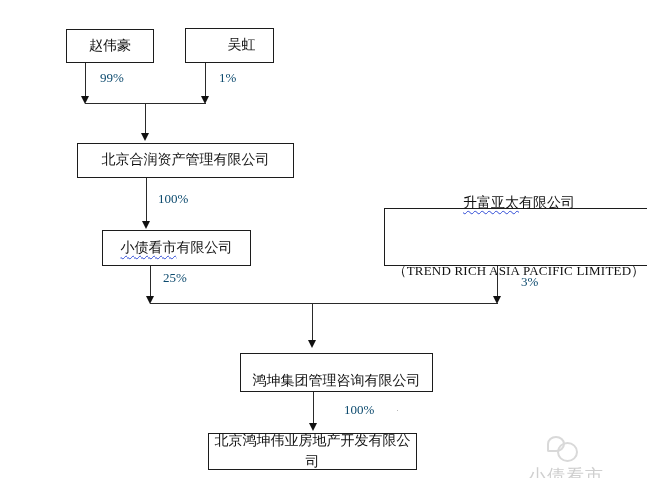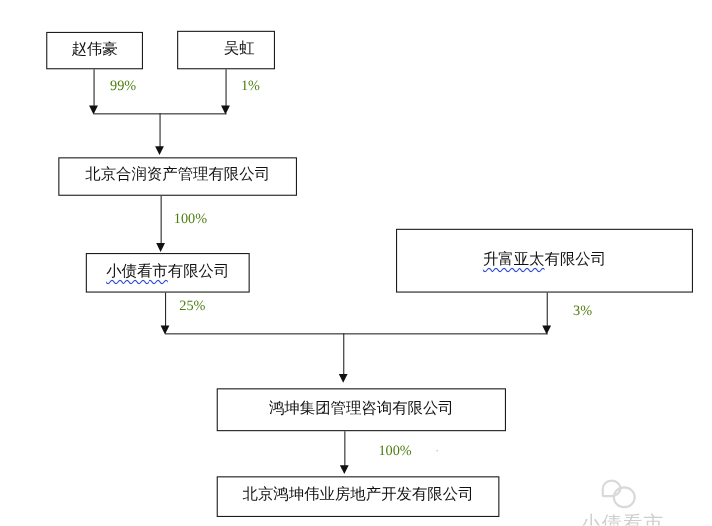--- a/index.html
+++ b/index.html
@@ -16,20 +16,21 @@
     background:#ffffff;
     display:flex;
     flex-direction:column;
     align-items:center;
     justify-content:center;
     font-size:14px;
     color:#111111;
     line-height:1.45;
     text-align:center;
     box-sizing:border-box;
+    margin-left:24px;
   }
   .node .en{font-size:13px;letter-spacing:0.2px;}
   .wavy{
     text-decoration:underline;
     text-decoration-style:wavy;
     text-decoration-color:#2f4bd6;
     text-decoration-thickness:1px;
     text-underline-offset:3px;
   }
   .vline{position:absolute;width:1px;background:#2a2a2a;}
@@ -37,21 +38,21 @@
   .arrow-down{
     position:absolute;
     width:0;height:0;
     border-left:4px solid transparent;
     border-right:4px solid transparent;
     border-top:8px solid #111111;
   }
   .pct{
     position:absolute;
     font-size:13px;
-    color:#4d7c0f;
+    color:#0c4a6e;
     white-space:nowrap;
   }
   .stray{
     position:absolute;
     font-size:9px;
     color:#9a9a9a;
   }
   .watermark{
     position:absolute;
     left:524px;top:434px;
@@ -110,43 +111,44 @@
   <div class="vline" style="left:146px;top:178px;height:44px;"></div>
   <div class="arrow-down" style="left:142px;top:221px;"></div>
   <div class="pct" style="left:158px;top:191px;">100%</div>
 
   <div class="node" style="left:78px;top:230px;width:149px;height:36px;">
     <span><span class="wavy">小债看市</span><span>有限公司</span></span>
   </div>
 
   <div class="node" style="left:360px;top:208px;width:270px;height:58px;gap:48px;">
     <span><span class="wavy">升富亚太</span><span>有限公司</span></span>
+    <span class="en">（TREND RICH ASIA PACIFIC LIMITED）</span>
   </div>
 
   <div class="vline" style="left:150px;top:266px;height:31px;"></div>
   <div class="arrow-down" style="left:146px;top:296px;"></div>
   <div class="vline" style="left:497px;top:266px;height:31px;"></div>
   <div class="arrow-down" style="left:493px;top:296px;"></div>
   <div class="hline" style="left:150px;top:303px;width:348px;"></div>
   <div class="vline" style="left:312px;top:303px;height:38px;"></div>
   <div class="arrow-down" style="left:308px;top:340px;"></div>
 
   <div class="pct" style="left:163px;top:270px;">25%</div>
   <div class="pct" style="left:521px;top:274px;">3%</div>
 
-  <div class="node" style="left:197px;top:353px;width:263px;height:39px;">
+  <div class="node" style="left:216px;top:353px;width:193px;height:39px;justify-content:flex-end;">
     <span>鸿坤集团管理咨询有限公司</span>
   </div>
 
   <div class="vline" style="left:313px;top:392px;height:32px;"></div>
   <div class="arrow-down" style="left:309px;top:423px;"></div>
   <div class="pct" style="left:344px;top:402px;">100%</div>
   <div class="stray" style="left:396px;top:405px;">·</div>
 
-  <div class="node" style="left:197px;top:433px;width:257px;height:37px;">
+  <div class="node" style="left:184px;top:433px;width:209px;height:37px;">
     <span>北京鸿坤伟业房地产开发有限公司</span>
   </div>
 
   <div class="watermark">
     <span class="wm-icon">
       <span class="wm-circle-a"></span>
       <span class="wm-circle-b"></span>
     </span>
     <span class="wm-text">小债看市</span>
   </div>

